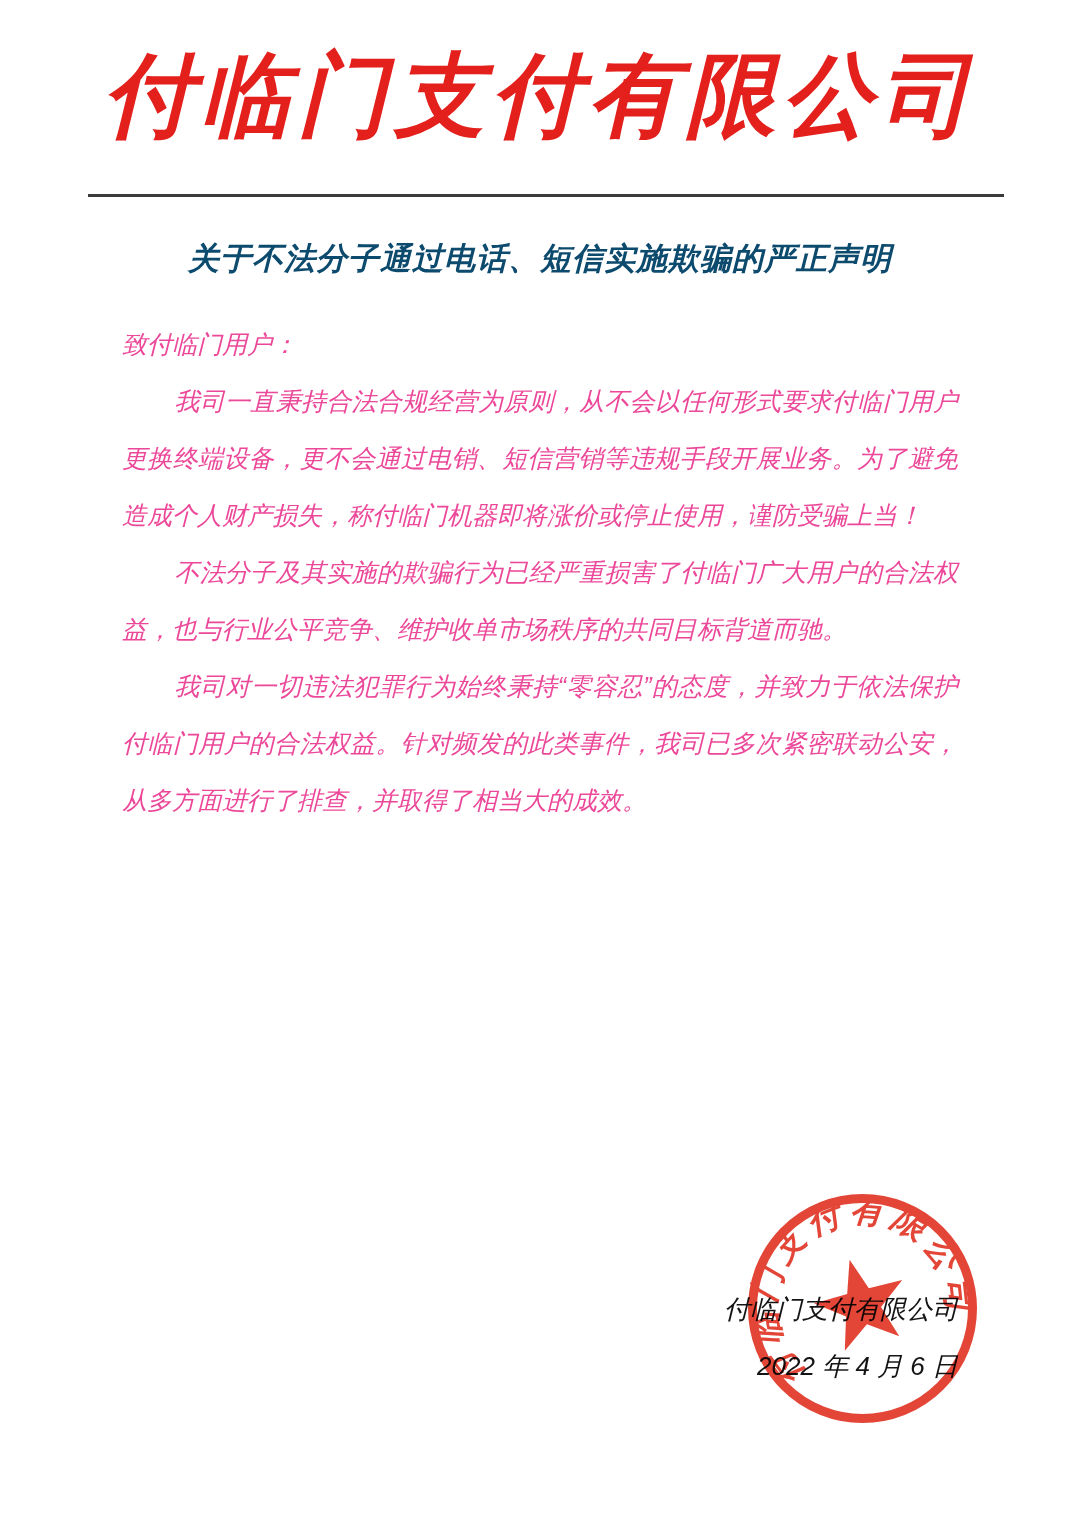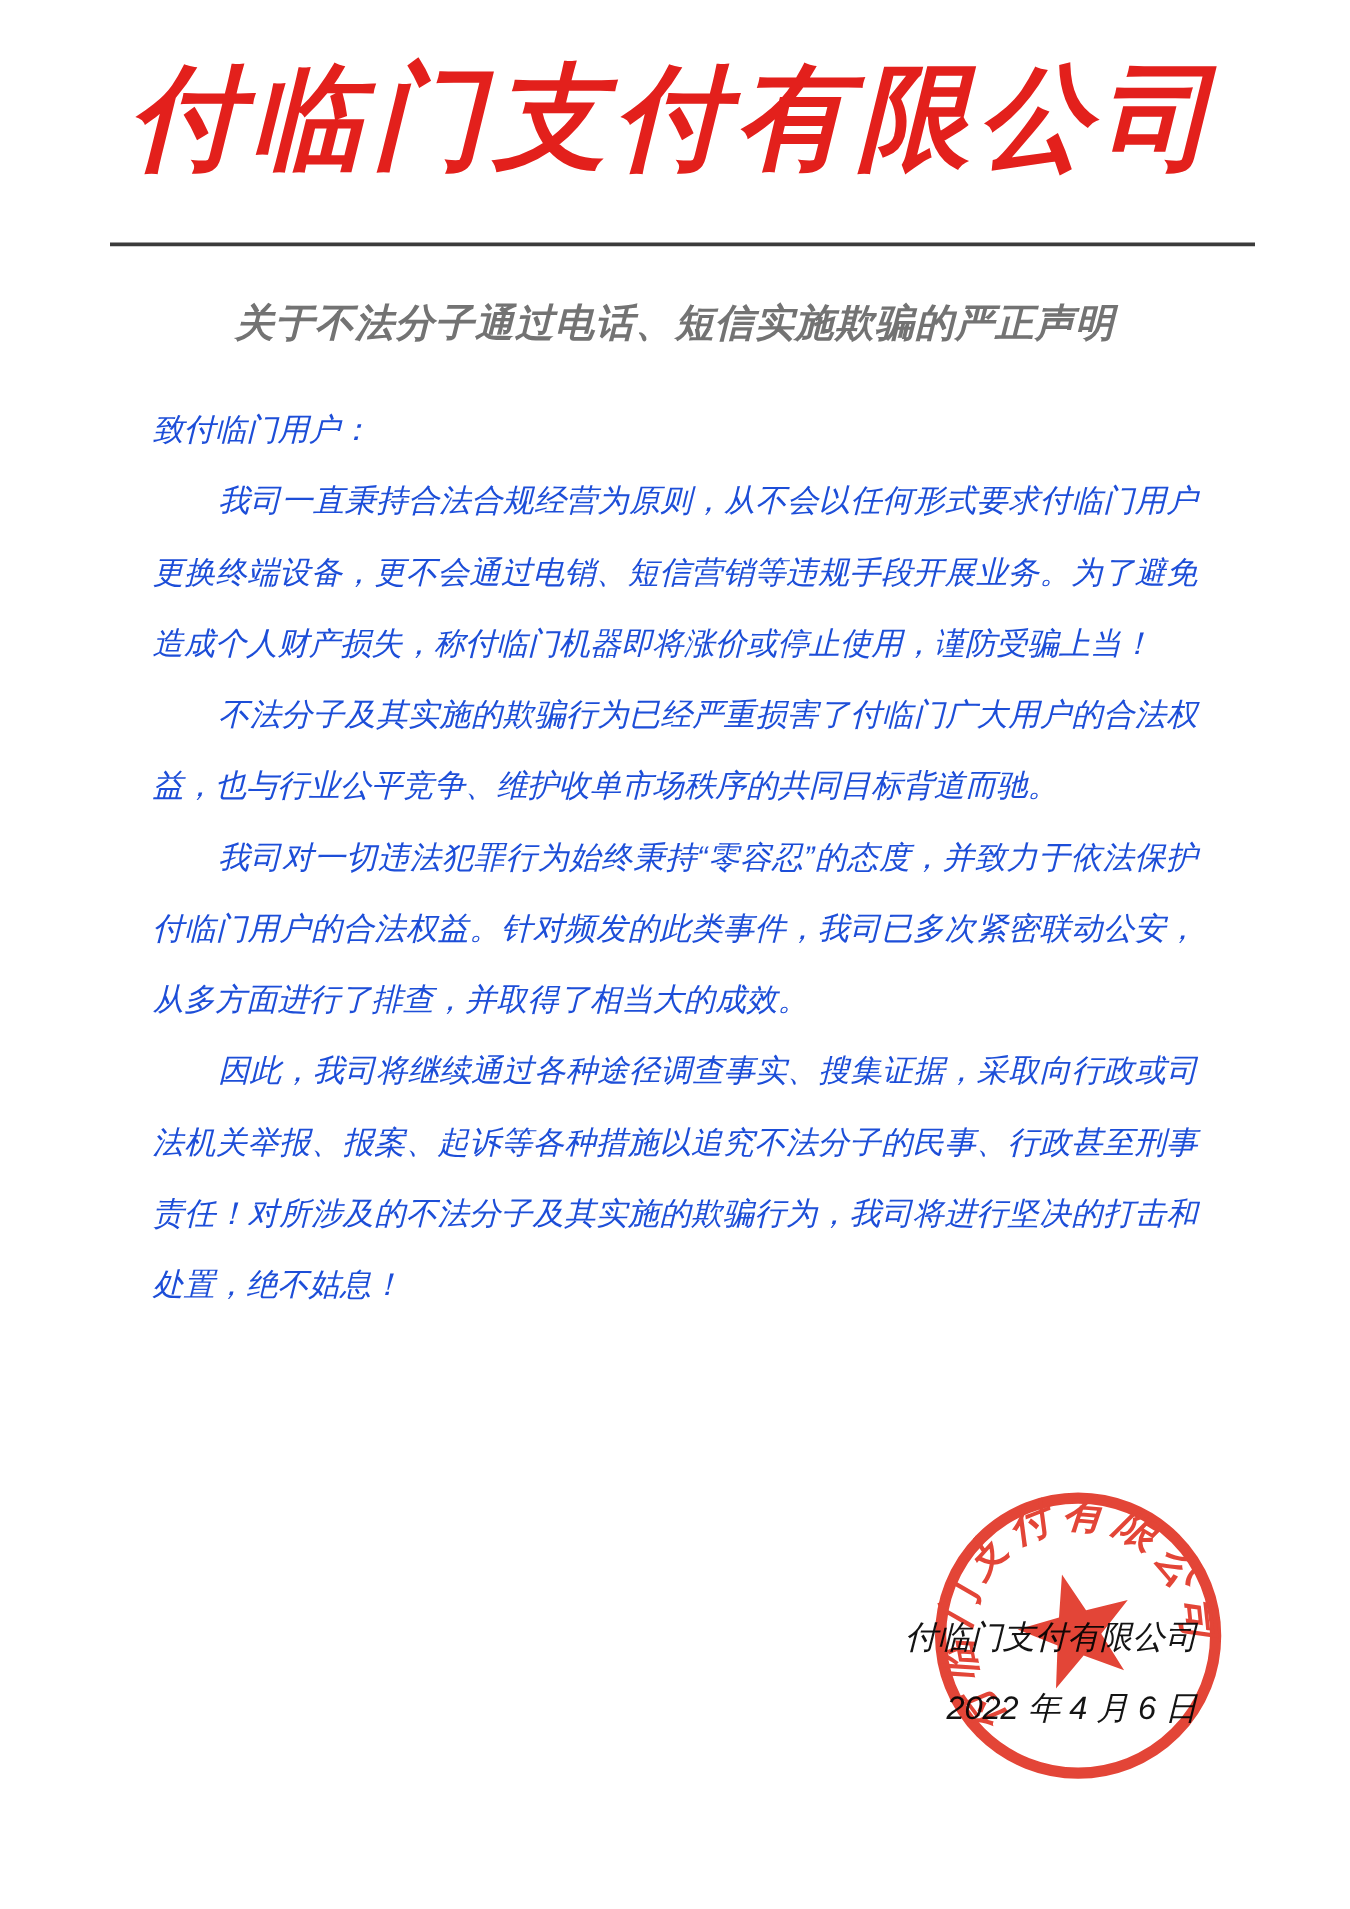--- a/index.html
+++ b/index.html
@@ -31,32 +31,32 @@
     width: 916px; height: 3px;
     background: #3b3b3b;
   }
   .doc-title {
     position: absolute;
     top: 238px; left: 0; right: 0;
     text-align: center;
     font-size: 31px;
     font-weight: bold;
     letter-spacing: 1px;
-    color: #737373;
+    color: #0c4a6e;
     white-space: nowrap;
   }
   .body-text {
     position: absolute;
     top: 316px; left: 122px;
     width: 836px;
     font-size: 25px;
     line-height: 57px;
     text-align: justify;
     text-justify: inter-ideograph;
-    color: #1d4ed8;
+    color: #ec4899;
   }
   .body-text p { margin: 0; text-indent: 2.1em; }
   .body-text p.salutation { text-indent: 0; }
   .signature-block {
     position: absolute;
     top: 1281px; right: 122px;
     text-align: right;
     font-size: 26px;
     line-height: 57px;
     color: #141414;
@@ -83,21 +83,20 @@
 
   <div class="rule"></div>
 
   <div class="doc-title">关于不法分子通过电话、短信实施欺骗的严正声明</div>
 
   <div class="body-text">
     <p class="salutation">致付临门用户：</p>
     <p>我司一直秉持合法合规经营为原则，从不会以任何形式要求付临门用户更换终端设备，更不会通过电销、短信营销等违规手段开展业务。为了避免造成个人财产损失，称付临门机器即将涨价或停止使用，谨防受骗上当！</p>
     <p>不法分子及其实施的欺骗行为已经严重损害了付临门广大用户的合法权益，也与行业公平竞争、维护收单市场秩序的共同目标背道而驰。</p>
     <p>我司对一切违法犯罪行为始终秉持“零容忍”的态度，并致力于依法保护付临门用户的合法权益。针对频发的此类事件，我司已多次紧密联动公安，从多方面进行了排查，并取得了相当大的成效。</p>
-    <p>因此，我司将继续通过各种途径调查事实、搜集证据，采取向行政或司法机关举报、报案、起诉等各种措施以追究不法分子的民事、行政甚至刑事责任！对所涉及的不法分子及其实施的欺骗行为，我司将进行坚决的打击和处置，绝不姑息！</p>
   </div>
 
   <div class="signature-block">
     <div>付临门支付有限公司</div>
     <div>2022 年 4 月 6 日</div>
   </div>
 
   <svg class="seal" viewBox="0 0 231 233" aria-hidden="true">
     <circle cx="115.5" cy="116.5" r="110" fill="none" stroke="#e23d2e" stroke-width="9"></circle>
     <polygon fill="#e23d2e" transform="translate(115,114) rotate(-15)" points="0,-48 11.2,-15.4 45.6,-14.8 18.1,5.9 28.2,38.8 0,19 -28.2,38.8 -18.1,5.9 -45.6,-14.8 -11.2,-15.4"></polygon>

